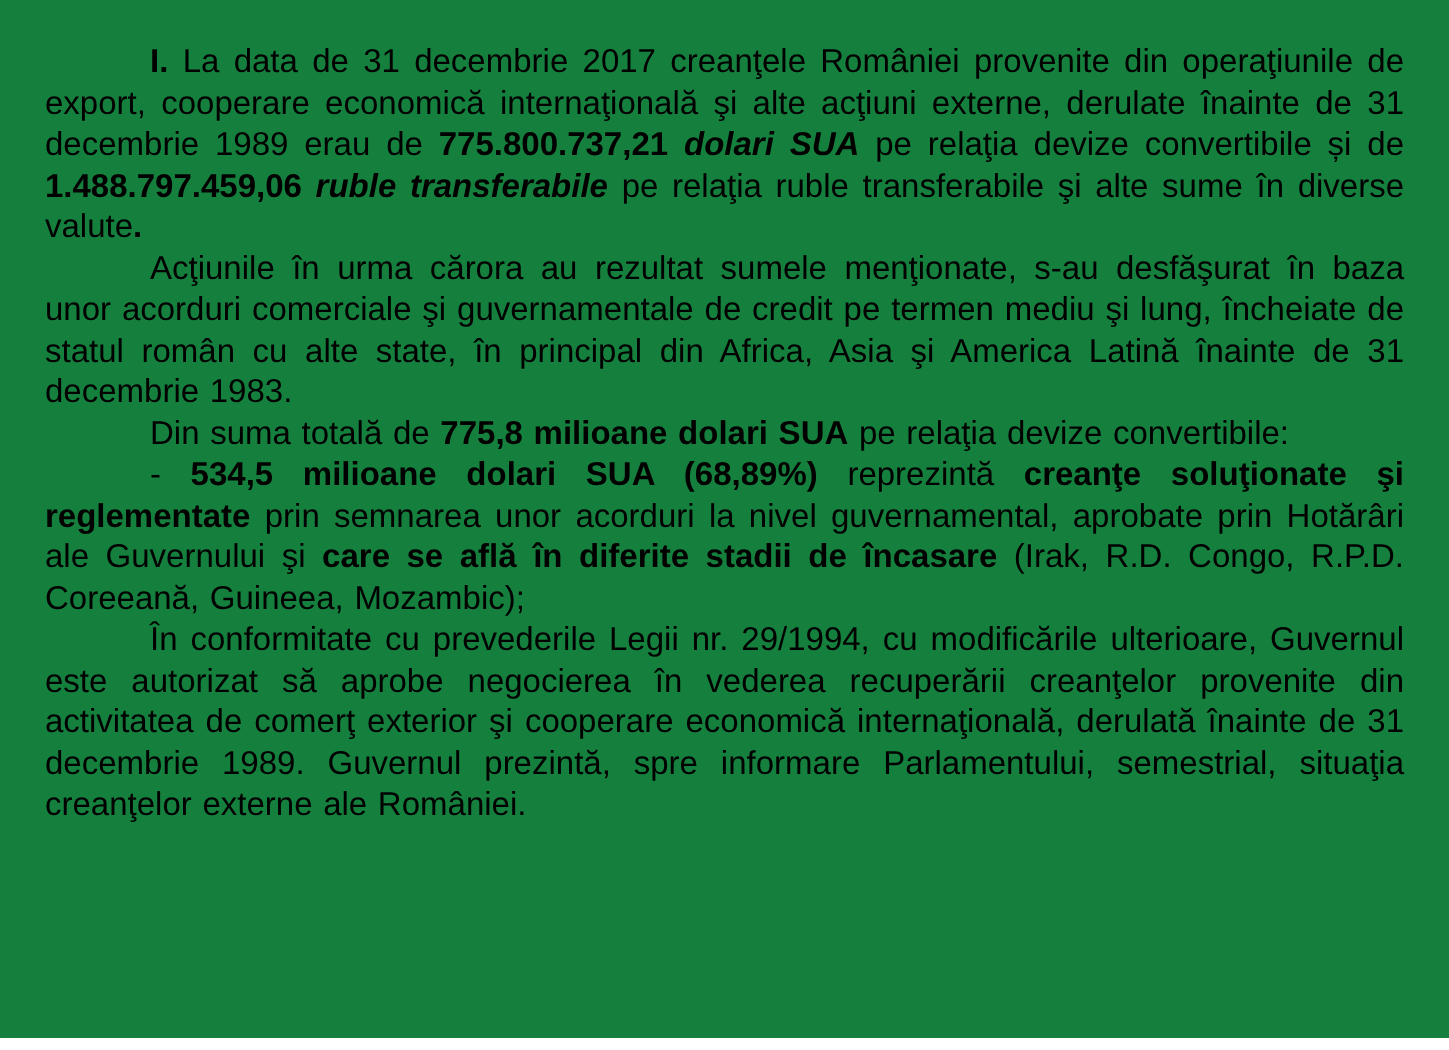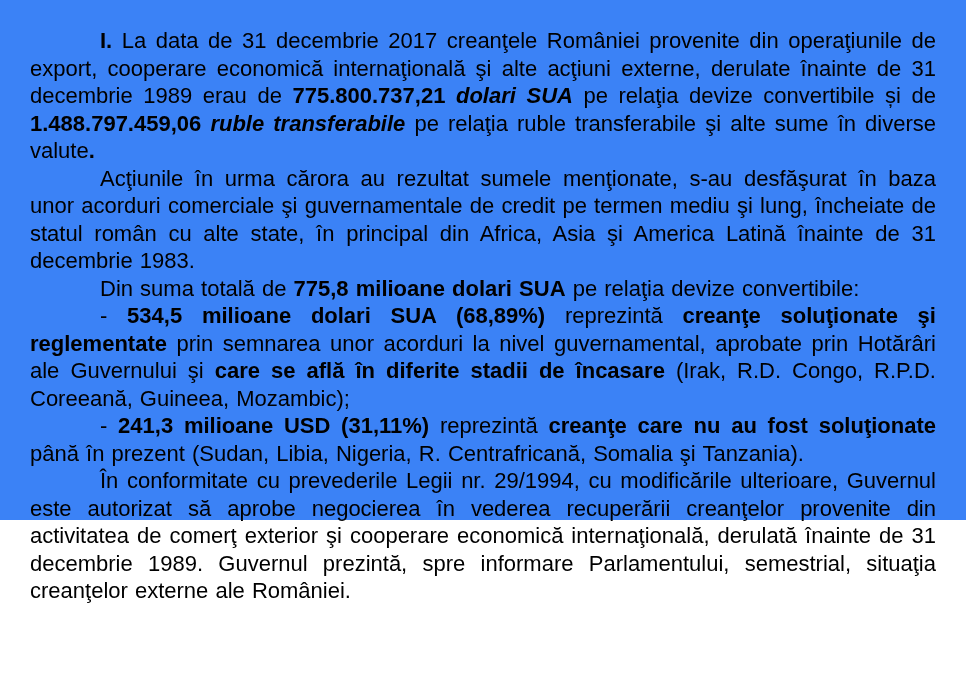--- a/index.html
+++ b/index.html
@@ -8,23 +8,23 @@
     background: #ffffff;
   }
   body {
     width: 966px;
     height: 700px;
     overflow: hidden;
   }
   .page {
     box-sizing: border-box;
     width: 966px;
-    height: 520px;
+    height: 692px;
     padding: 27px 30px 0 30px;
-    background: #3b82f6;
+    background: #15803d;
     font-family: "Liberation Sans", "DejaVu Sans", sans-serif;
     font-size: 22px;
     line-height: 27.5px;
     color: #000000;
     -webkit-font-smoothing: antialiased;
   }
   .para {
     margin: 0;
     padding: 0;
     text-align: justify;
@@ -37,16 +37,15 @@
 </style>
 </head>
 <body>
 
 <div class="page">
   <div id="doc-body">
       <p class="para"><span class="run bold">I.</span><span class="run regular"> La data de 31 decembrie 2017 creanţele României provenite din operaţiunile de export, cooperare economică internaţională şi alte acţiuni externe, derulate înainte de 31 decembrie 1989 erau de </span><span class="run bold">775.800.737,21 </span><span class="run bold-italic">dolari SUA</span><span class="run regular"> pe relaţia devize convertibile și de </span><span class="run bold">1.488.797.459,06 </span><span class="run bold-italic">ruble transferabile</span><span class="run regular"> pe relaţia ruble transferabile şi alte sume în diverse valute</span><span class="run bold">.</span></p>
       <p class="para"><span class="run regular">Acţiunile în urma cărora au rezultat sumele menţionate, s-au desfăşurat în baza unor acorduri comerciale şi guvernamentale de credit pe termen mediu şi lung, încheiate de statul român cu alte state, în principal din Africa, Asia şi America Latină înainte de 31 decembrie 1983.</span></p>
       <p class="para"><span class="run regular">Din suma totală de </span><span class="run bold">775,8 milioane dolari SUA</span><span class="run regular"> pe relaţia devize convertibile:</span></p>
       <p class="para"><span class="run regular">- </span><span class="run bold">534,5 milioane dolari SUA (68,89%)</span><span class="run regular"> reprezintă </span><span class="run bold">creanţe soluţionate şi reglementate</span><span class="run regular"> prin semnarea unor acorduri la nivel guvernamental, aprobate prin Hotărâri ale Guvernului şi </span><span class="run bold">care se află în diferite stadii de încasare</span><span class="run regular"> (Irak, R.D. Congo, R.P.D. Coreeană, Guineea, Mozambic);</span></p>
-      <p class="para"><span class="run regular">- </span><span class="run bold">241,3 milioane USD (31,11%)</span><span class="run regular"> reprezintă </span><span class="run bold">creanţe care nu au fost soluţionate</span><span class="run regular"> până în prezent (Sudan, Libia, Nigeria, R. Centrafricană, Somalia şi Tanzania).</span></p>
       <p class="para"><span class="run regular">În conformitate cu prevederile Legii nr. 29/1994, cu modificările ulterioare, Guvernul este autorizat să aprobe negocierea în vederea recuperării creanţelor provenite din activitatea de comerţ exterior şi cooperare economică internaţională, derulată înainte de 31 decembrie 1989. Guvernul prezintă, spre informare Parlamentului, semestrial, situaţia creanţelor externe ale României.</span></p>
     </div>
 </div>
 
 </body></html>

